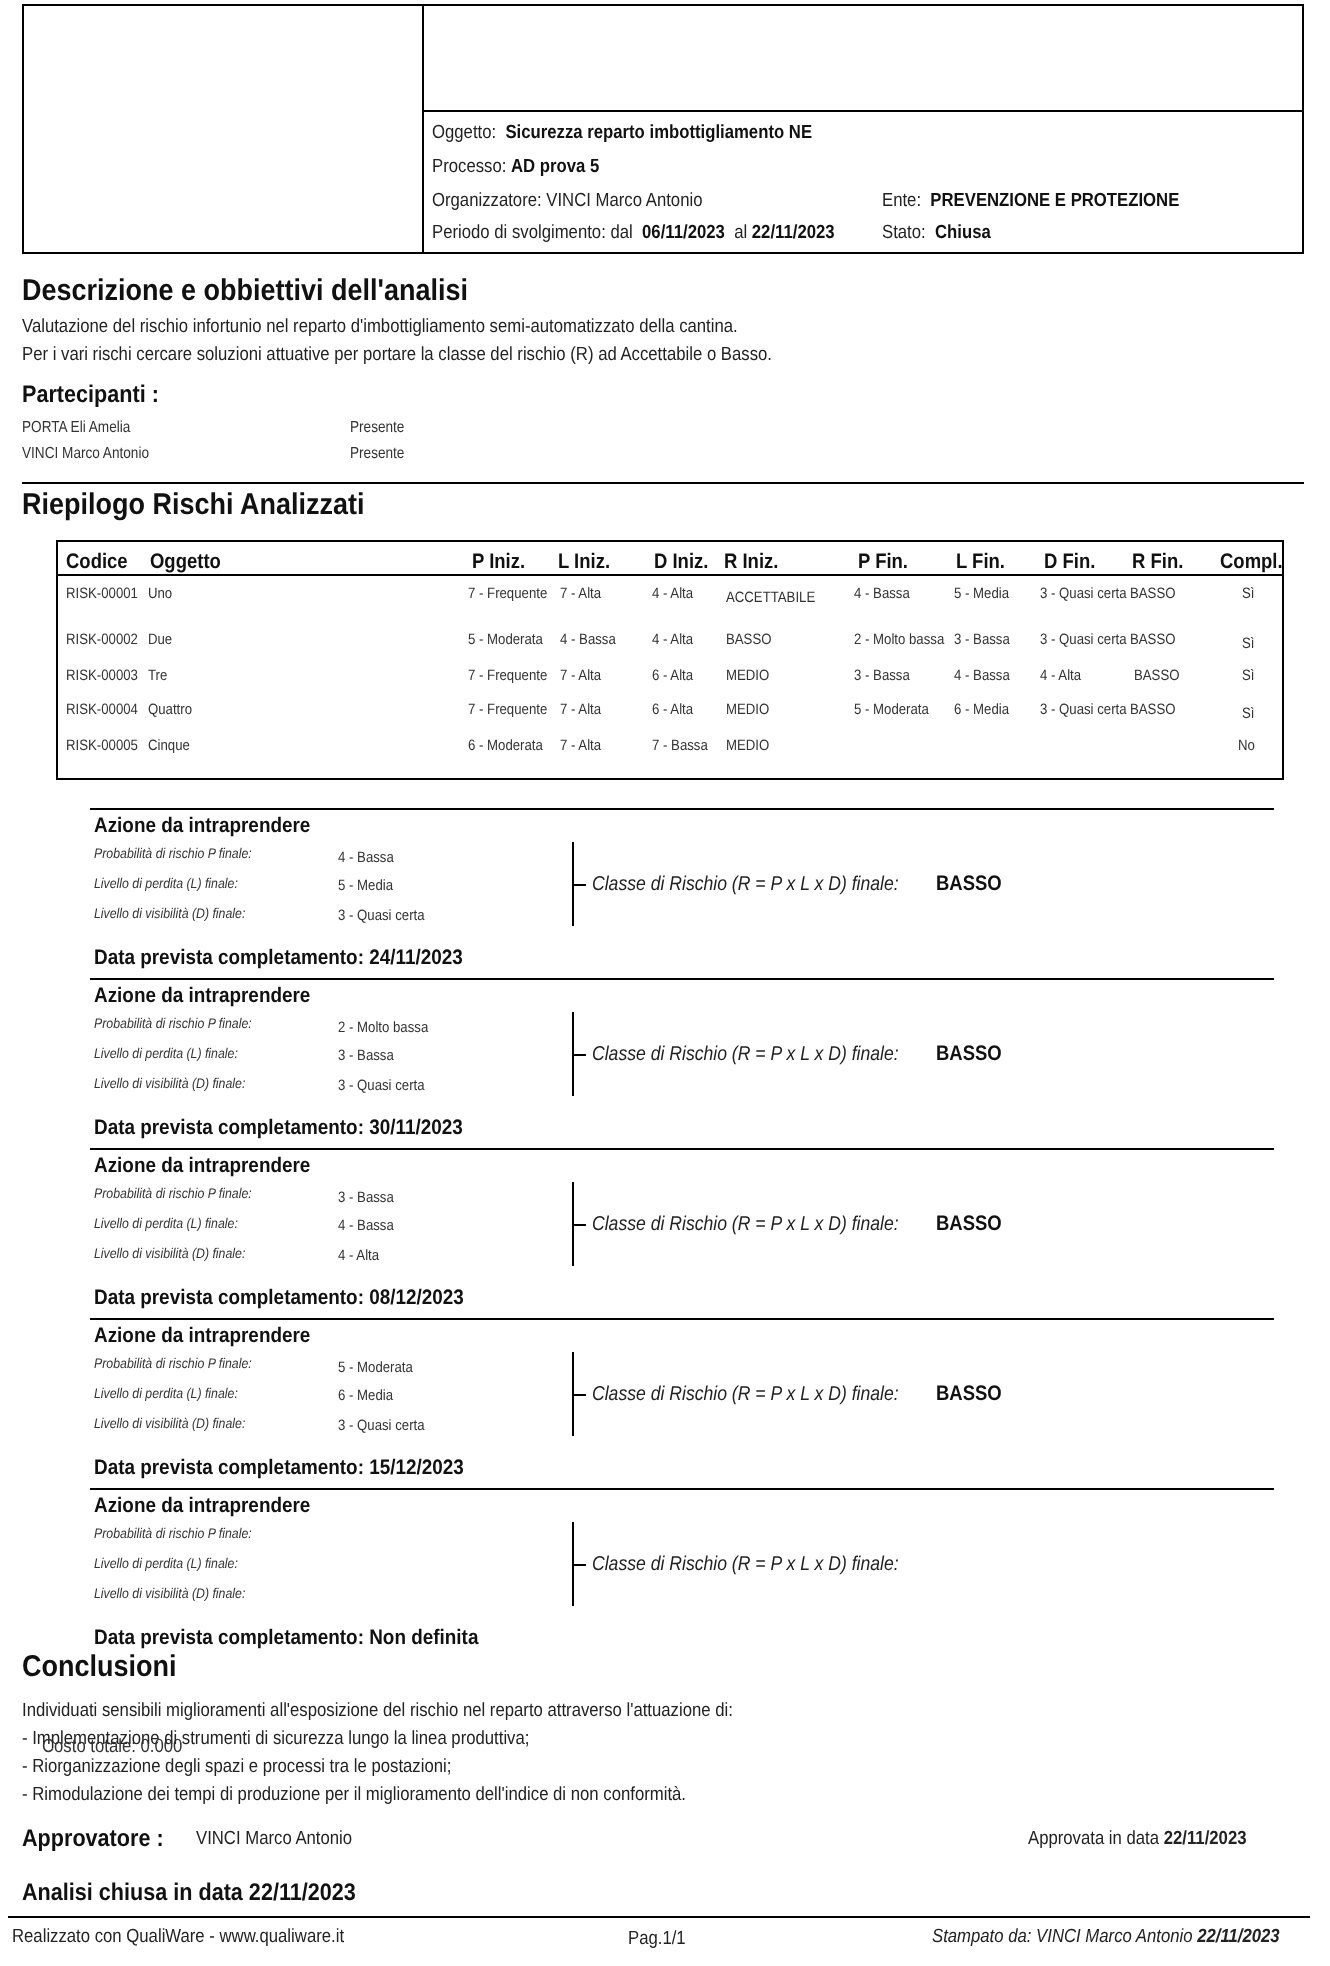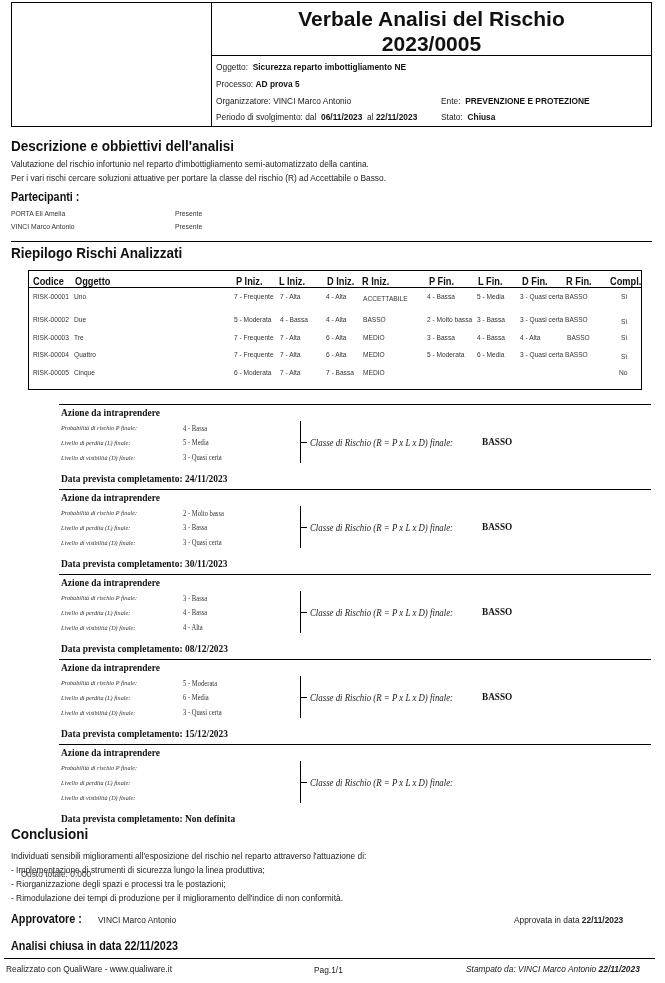--- a/index.html
+++ b/index.html
@@ -22,43 +22,39 @@
   .small { font-size: 8px; color: #333; white-space: nowrap; transform: scaleX(0.85); transform-origin: left; }
   .hline { height: 1px; background: #000; }
 
   
   .tbl-box { left: 28px; top: 270px; width: 614px; height: 120px; border: 1px solid #000; }
   .tbl-head { position: absolute; left: 0; top: 0; width: 612px; height: 17px; border-bottom: 1px solid #000; }
   .th { position: absolute; top: 4px; font-size: 10.5px; font-weight: bold; color: #111; white-space: nowrap; transform: scaleX(0.88); transform-origin: left; }
   .td { position: absolute; font-size: 7.5px; color: #333; white-space: nowrap; transform: scaleX(0.88); transform-origin: left; }
 
   
-  .act { left: 59px; width: 592px; font-family: Liberation Serif, serif; }
+  .act { left: 45px; width: 592px; }
   .act-title { position: absolute; left: 2px; top: 3px; font-size: 10.5px; font-weight: bold; color: #111; white-space: nowrap; transform: scaleX(0.9); transform-origin: left; }
   .act-lbl { position: absolute; left: 2px; font-size: 7px; font-style: italic; color: #333; white-space: nowrap; transform: scaleX(0.88); transform-origin: left; }
   .act-val { position: absolute; left: 124px; font-size: 7.5px; color: #333; white-space: nowrap; transform: scaleX(0.88); transform-origin: left; }
   .act-vbar { position: absolute; left: 241px; top: 17px; width: 1px; height: 42px; background: #000; }
   .act-tick { position: absolute; left: 242px; top: 38px; width: 6px; height: 1px; background: #000; }
   .act-class-lbl { position: absolute; left: 251px; top: 33px; font-size: 10px; font-style: italic; color: #222; white-space: nowrap; transform: scaleX(0.88); transform-origin: left; }
   .act-class-val { position: absolute; left: 423px; top: 32px; font-size: 10.5px; font-weight: bold; color: #111; white-space: nowrap; transform: scaleX(0.88); transform-origin: left; }
   .act-date { position: absolute; left: 2px; top: 69px; font-size: 10.5px; font-weight: bold; color: #111; white-space: nowrap; transform: scaleX(0.9); transform-origin: left; }
   .act-top { position: absolute; left: 0; top: 0; width: 592px; height: 1px; background: #000; }
 
   .overlay { font-size: 9.5px; color: #333; white-space: nowrap; transform: scaleX(0.88); transform-origin: left; }
 </style>
 </head>
 <body>
 
 <div class="abs hdr-box">
   <div class="abs hdr-logo"></div>
   <div class="abs hdr-right">
-    <div class="hdr-title">
-      <div>Verbale Analisi del Rischio</div>
-      <div>2023/0005</div>
-    </div>
     <div class="hdr-sep"></div>
     <div class="hdr-line" style="left:4px; top:58px;">
       <span>Oggetto:</span>&nbsp;&nbsp;<b>Sicurezza reparto imbottigliamento NE</b>
     </div>
     <div class="hdr-line" style="left:4px; top:75px;">
       <span>Processo:</span> <b>AD prova 5</b>
     </div>
     <div class="hdr-line" style="left:4px; top:92px;">
       <span>Organizzatore:</span> <span>VINCI Marco Antonio</span>
     </div>

